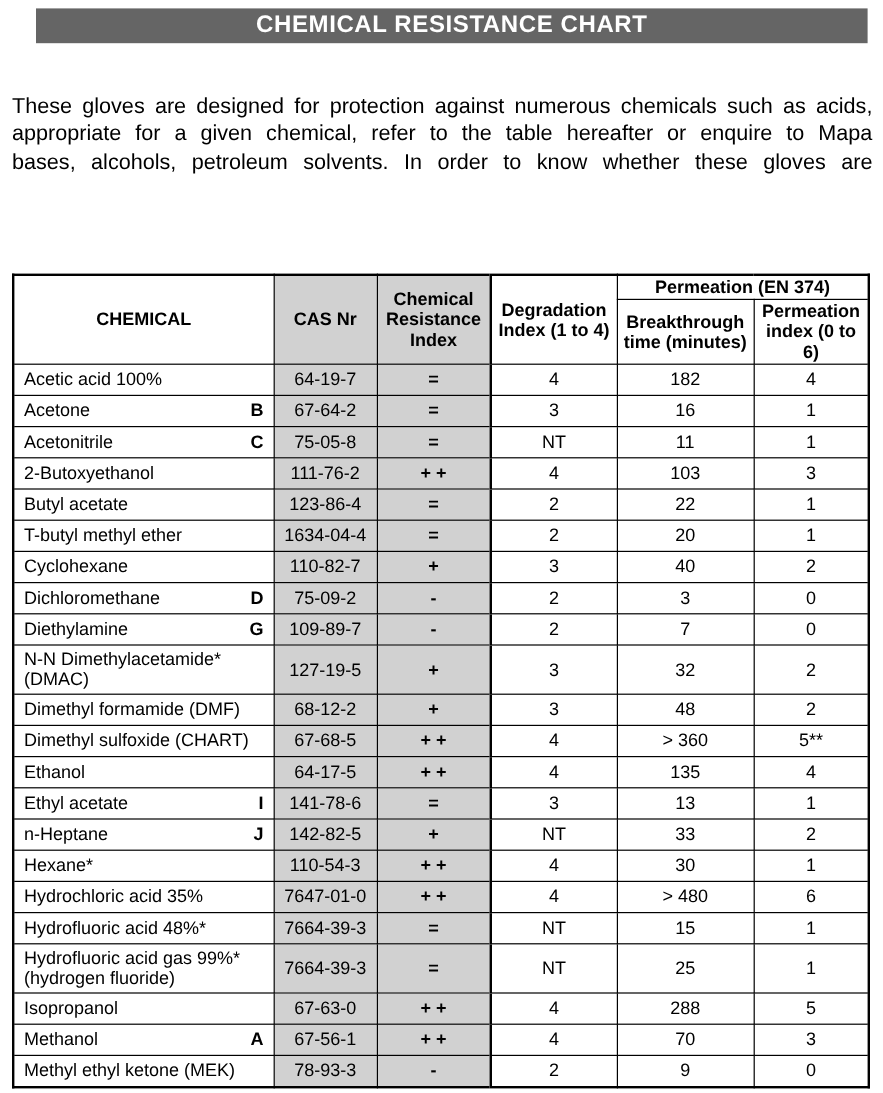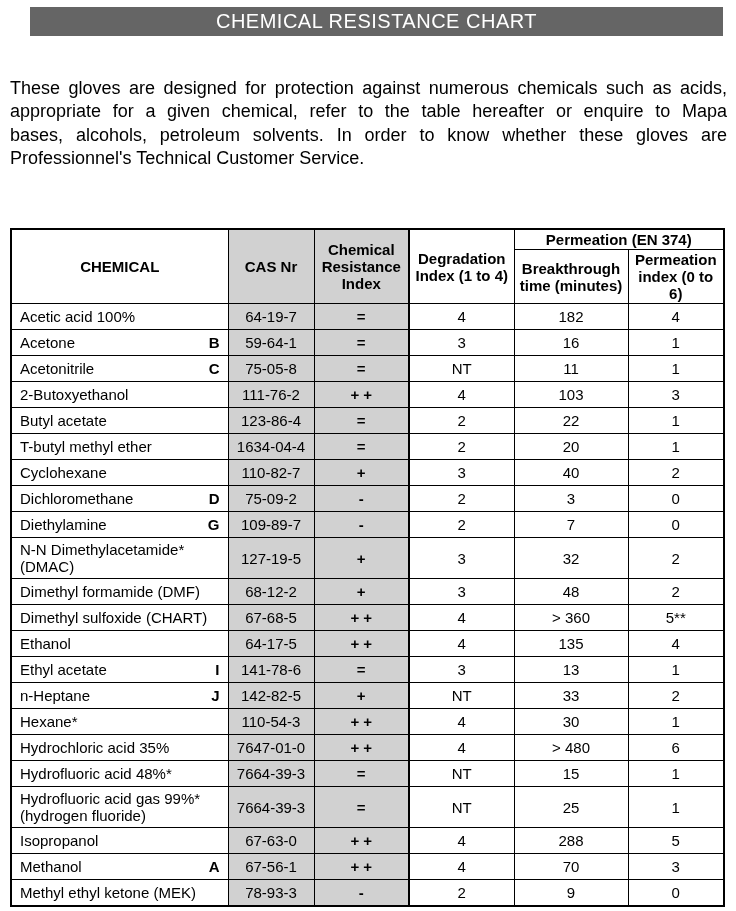--- a/index.html
+++ b/index.html
@@ -16,21 +16,21 @@
     font-family: "Liberation Sans", sans-serif;
     color: #000;
     position: relative;
     overflow: hidden;
   }
   .title-bar {
     position: absolute; left: 30px; top: 7px;
     width: 693px; height: 29px;
     background: var(--title-bar-bg, #656565);
     color: var(--title-text, #fff);
-    font-size: 20px; font-weight: normal;
+    font-size: 20px; font-weight: bold;
     text-align: center; line-height: 29px;
     letter-spacing: 0.5px;
   }
   .intro {
     position: absolute; left: 10px; top: 77px;
     width: 717px;
     font-size: 18px; line-height: 23.4px;
   }
   .intro-line { text-align: justify; text-align-last: justify; }
   .intro-line.last { text-align-last: left; }
@@ -67,21 +67,20 @@
 </style>
 </head>
 <body>
 
 <div class="title-bar">CHEMICAL RESISTANCE CHART</div>
 
 <div class="intro">
     <div class="intro-line">These gloves are designed for protection against numerous chemicals such as acids,</div>
     <div class="intro-line">appropriate for a given chemical, refer to the table hereafter or enquire to Mapa</div>
     <div class="intro-line">bases, alcohols, petroleum solvents. In order to know whether these gloves are</div>
-    <div class="intro-line last">Professionnel's Technical Customer Service.</div>
   </div>
 
 <table class="chem-table">
   <colgroup>
     <col style="width:217px">
     <col style="width:86px">
     <col style="width:95px">
     <col style="width:105px">
     <col style="width:114px">
     <col style="width:96px">
@@ -103,21 +102,21 @@
       <tr>
         <td class="c-chem"><span>Acetic acid 100%</span></td>
         <td class="c-cas shaded">64-19-7</td>
         <td class="c-res shaded">=</td>
         <td class="c-num c-deg">4</td>
         <td class="c-num">182</td>
         <td class="c-num">4</td>
       </tr>
       <tr>
         <td class="c-chem"><span class="marker">B</span><span>Acetone</span></td>
-        <td class="c-cas shaded">59-64-1</td>
+        <td class="c-cas shaded">67-64-2</td>
         <td class="c-res shaded">=</td>
         <td class="c-num c-deg">3</td>
         <td class="c-num">16</td>
         <td class="c-num">1</td>
       </tr>
       <tr>
         <td class="c-chem"><span class="marker">C</span><span>Acetonitrile</span></td>
         <td class="c-cas shaded">75-05-8</td>
         <td class="c-res shaded">=</td>
         <td class="c-num c-deg">NT</td>

